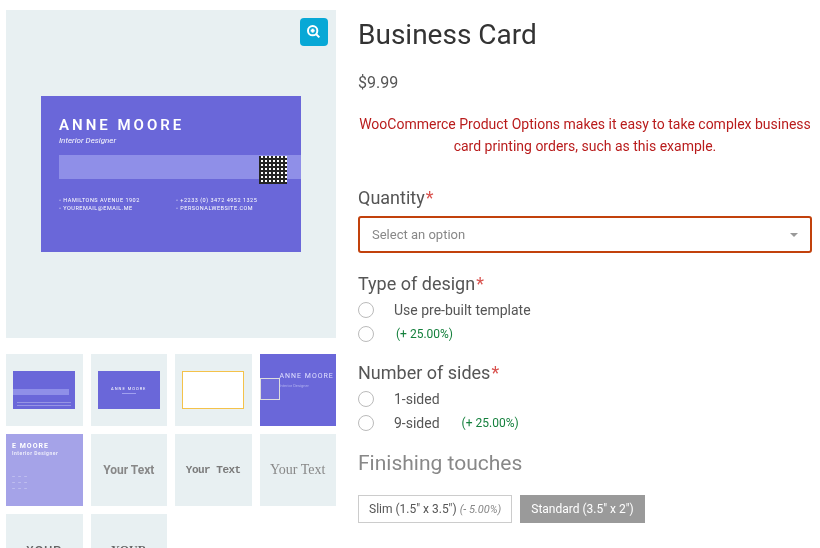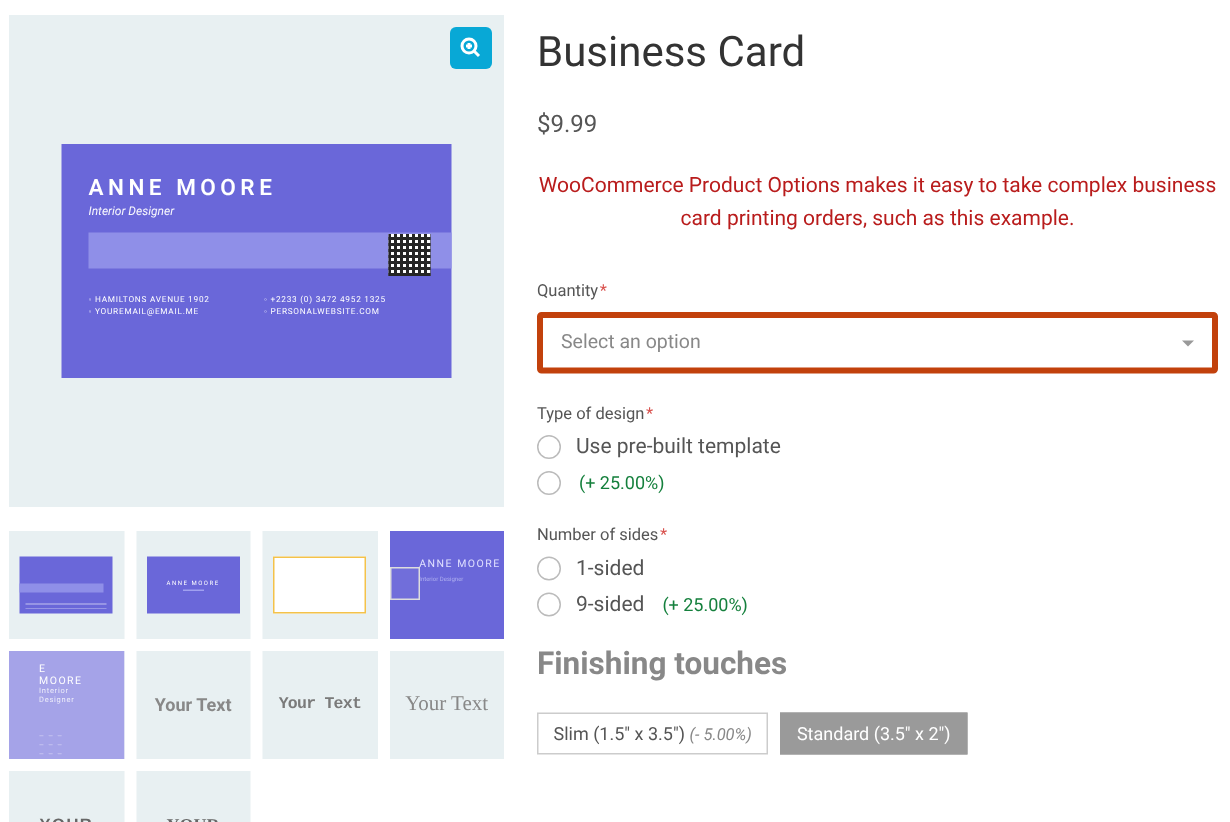--- a/index.html
+++ b/index.html
@@ -22,45 +22,45 @@
 
   .thumbs { display: grid; grid-template-columns: repeat(4, 1fr); gap: 8px; margin-top: 16px; }
   .thumb { background: #e8f0f2; height: 72px; display: flex; align-items: center; justify-content: center; cursor: pointer; overflow: hidden; position: relative; }
   .thumb-card-sm { width: 62px; height: 38px; background: #6a67d9; position: relative; }
   .thumb-card-sm .stripe { position: absolute; left: 0; right: 6px; top: 18px; height: 6px; background: #8f8fe8; }
   .thumb-card-sm .dots { position: absolute; bottom: 3px; left: 4px; right: 4px; height: 6px; background: repeating-linear-gradient(0deg,#fff 0 1px,transparent 1px 3px); opacity: .3; }
   .thumb-card-back { width: 62px; height: 38px; background: #6a67d9; display: flex; flex-direction: column; align-items: center; justify-content: center; color: #fff; font-size: 4px; letter-spacing: 1px; }
   .thumb-card-back .bar { width: 14px; height: 1px; background: #a0a0f0; margin-top: 2px; }
   .thumb-card-yellow { width: 62px; height: 38px; background: #fff; border: 1px solid #f4c24a; }
   .thumb-full-purple { position: absolute; inset: 0; background: #6a67d9; }
-  .thumb-full-light { position: absolute; inset: 0; background: #a5a3e8; color: #fff; padding: 8px 20px; font-size: 7px; letter-spacing: 1px; }
+  .thumb-full-light { position: absolute; inset: 0; background: #a5a3e8; color: #fff; padding: 8px 6px; font-size: 7px; letter-spacing: 1px; font-weight: bold; }
   .thumb-full-light .sub { font-size: 5px; letter-spacing: .5px; opacity: .8; }
   .thumb-full-light .rows { margin-top: 18px; font-size: 4px; line-height: 6px; opacity: .6; }
   .thumb-full-purple .overlay-box { position: absolute; left: 0; top: 24px; width: 20px; height: 22px; border: 1px solid #ddd; background: rgba(255,255,255,.05); }
   .thumb-full-purple .txt { position: absolute; left: 20px; top: 18px; color: #e0e0ff; font-size: 7px; letter-spacing: 1px; }
   .thumb-full-purple .txt2 { position: absolute; left: 20px; top: 29px; color: #b0b0f0; font-size: 4px; }
   .thumb-text { font-size: 12px; font-weight: 700; color: #888; text-align: right; }
   .font-ocr { font-family: "OCR A Std", "Courier New", monospace; letter-spacing: -.5px; font-size: 11px; color: #7a7a7a; font-weight: 600; }
   .font-script { font-family: "Brush Script MT", cursive; font-weight: 400; color: #888; font-size: 14px; }
   .font-block { font-family: Impact, "Arial Black", sans-serif; letter-spacing: 1px; font-size: 11px; color: #666; }
   .font-playful { font-family: "Comic Sans MS", cursive; font-weight: 700; font-size: 12px; color: #666; }
 
   .details { flex: 1; padding-top: 8px; }
   h1 { font-size: 28px; font-weight: 400; color: #333; margin-bottom: 22px; }
   .price { font-size: 16px; color: #555; margin-bottom: 22px; }
   .desc { font-size: 14px; color: #b91c1c; line-height: 1.55; margin-bottom: 30px; text-align: center; }
   .field { margin-bottom: 20px; }
-  .field-label { font-size: 11px; color: #555; margin-bottom: 8px; }
+  .field-label { font-size: 18px; color: #555; margin-bottom: 8px; }
   .req { color: #d9534f; margin-left: 1px; }
-  .select { width: 100%; border: 4px solid #c2410c; border-radius: 3px; padding: 9px 12px; font-size: 13px; color: #888; background: #fff; position: relative; cursor: pointer; }
+  .select { width: 100%; border: 2px solid #c2410c; border-radius: 3px; padding: 9px 12px; font-size: 13px; color: #888; background: #fff; position: relative; cursor: pointer; }
   .select::after { content: ""; position: absolute; right: 12px; top: 15px; border: 4px solid transparent; border-top-color: #999; }
-  .radio-row { display: flex; align-items: center; gap: 10px; margin-bottom: 8px; font-size: 14px; color: #555; cursor: pointer; }
+  .radio-row { display: flex; align-items: center; gap: 20px; margin-bottom: 8px; font-size: 14px; color: #555; cursor: pointer; }
   .radio { width: 16px; height: 16px; border: 1.5px solid #bbb; border-radius: 50%; flex-shrink: 0; }
   .price-mod { font-size: 12px; color: #15803d; margin-left: 2px; }
-  h2.section { font-size: 21px; font-weight: 700; color: #888; margin: 18px 0 20px; }
+  h2.section { font-size: 21px; font-weight: 400; color: #888; margin: 18px 0 20px; }
   .chips { display: flex; flex-wrap: wrap; gap: 8px; }
   .chip { border: 1px solid #ccc; padding: 6px 10px; font-size: 12px; color: #555; cursor: pointer; background: #fff; }
   .chip.selected { background: #9a9a9a; color: #fff; border-color: #9a9a9a; }
   .chip .mod { font-size: 11px; color: #888; font-style: italic; }
 </style>
 </head>
 <body>
 
 <div class="wrap">
   <div class="gallery">

